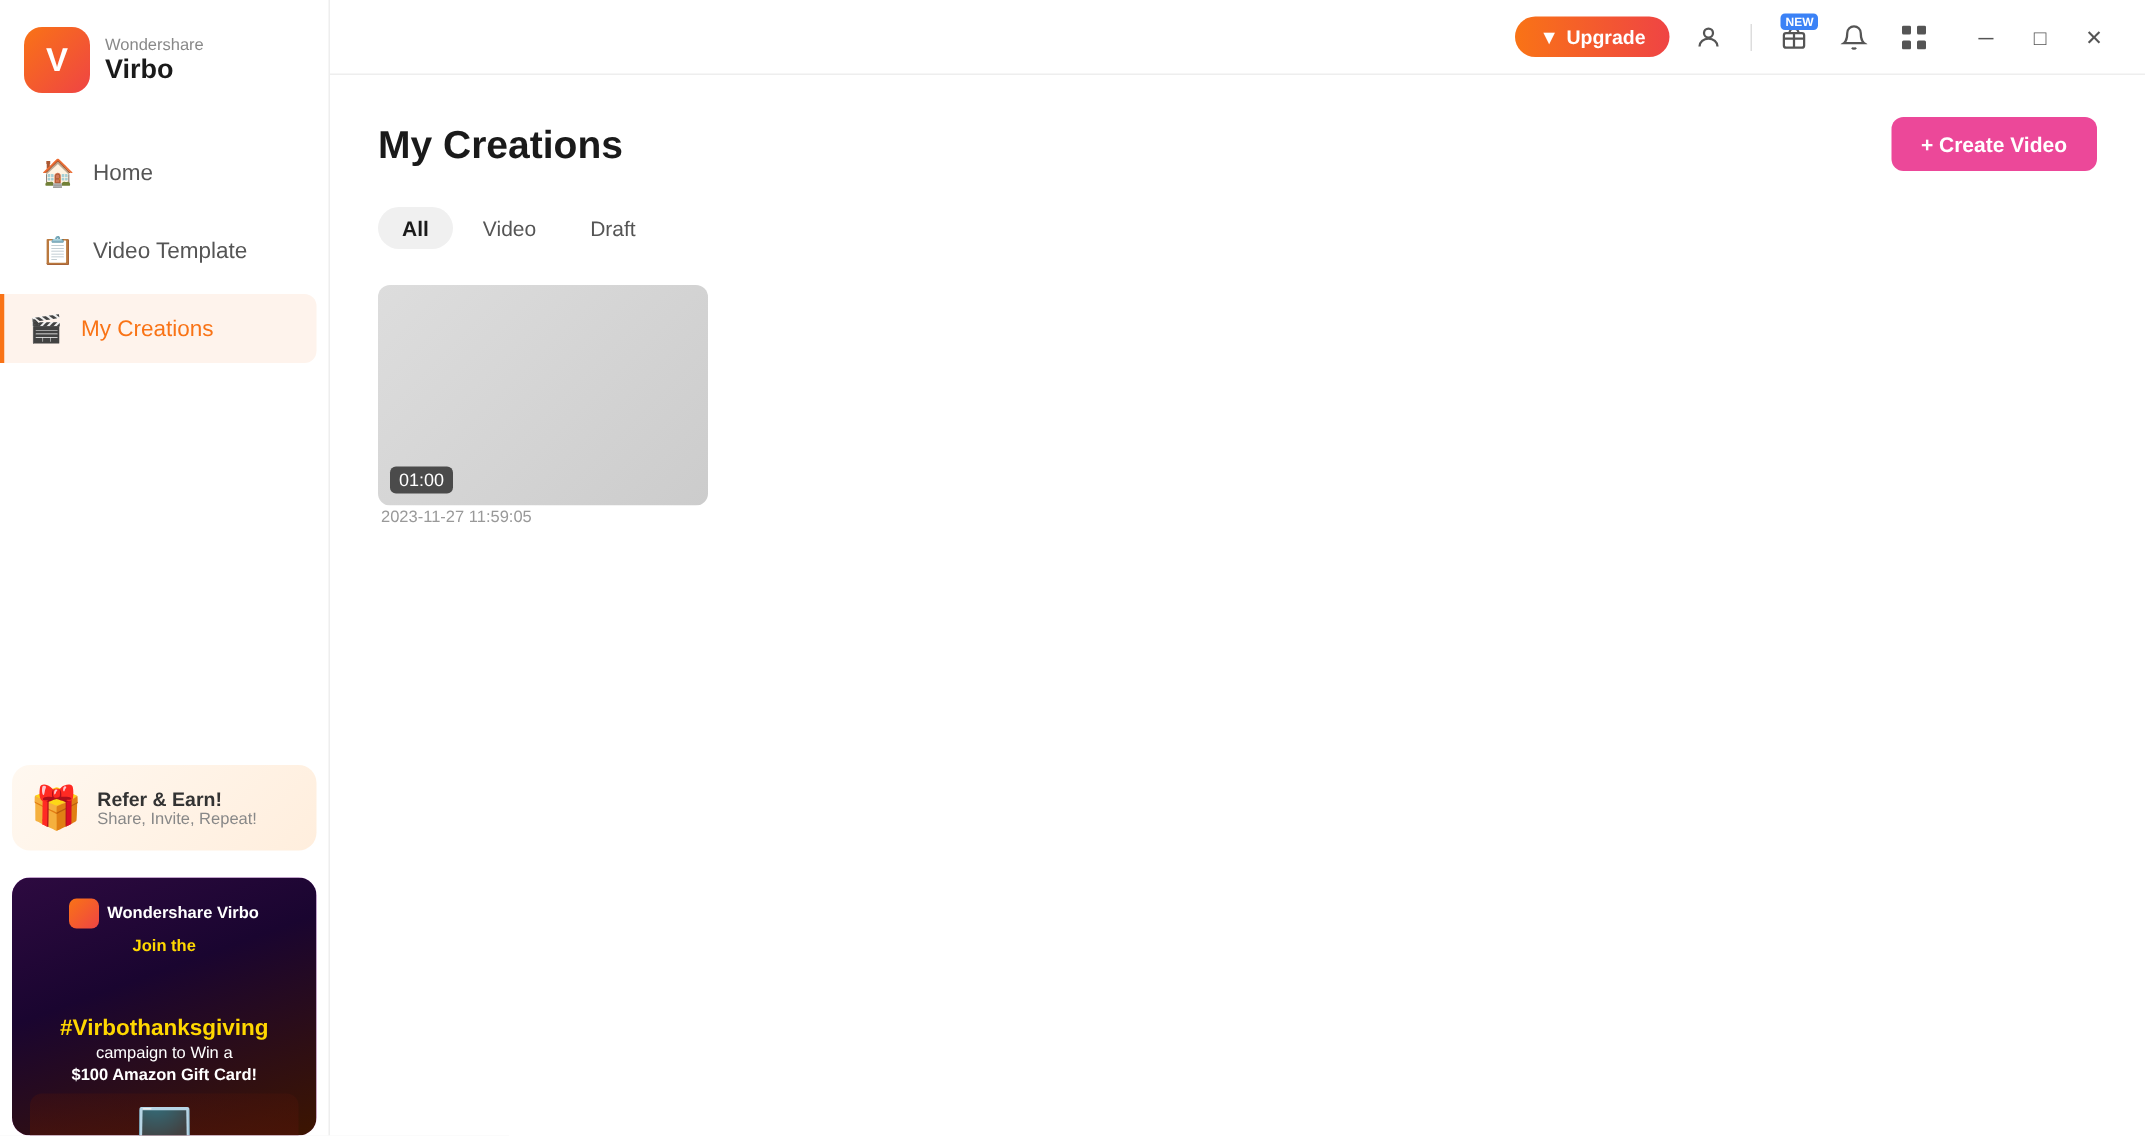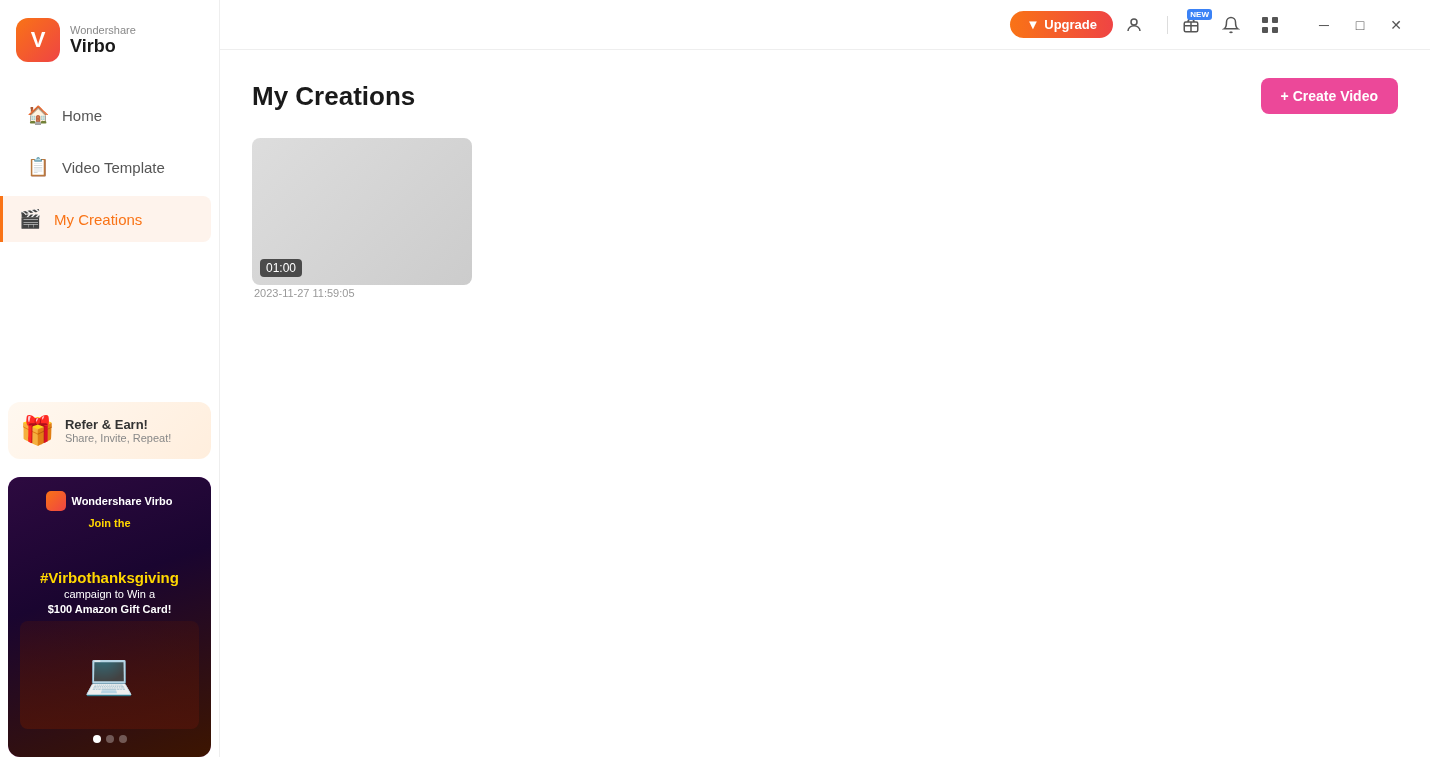--- a/index.html
+++ b/index.html
@@ -126,21 +126,21 @@
       font-size: 11px;
       color: #888;
     }
 
     
     .promo-banner {
       margin: 8px 8px 0;
       border-radius: 12px;
       overflow: hidden;
       background: #f0abfc;
-      height: 280px;
+      height: 172px;
       position: relative;
       cursor: pointer;
     }
 
     .promo-inner {
       width: 100%;
       height: 100%;
       background: linear-gradient(160deg, #2d0a40 0%, #1a0530 40%, #3d1500 100%);
       display: flex;
       flex-direction: column;
@@ -259,21 +259,21 @@
       display: flex;
       align-items: center;
       gap: 5px;
     }
 
     .topbar-icon {
       width: 28px;
       height: 28px;
       display: flex;
       align-items: center;
-      justify-content: flex-start;
+      justify-content: center;
       cursor: pointer;
       color: #555;
       font-size: 16px;
       position: relative;
     }
 
     .new-badge {
       position: absolute;
       top: -2px;
       right: -2px;
@@ -570,20 +570,25 @@
       <div class="win-btn">✕</div>
     </div>
   </div>
 
   <div class="page-content">
     <div class="page-header">
       <h1 class="page-title">My Creations</h1>
       <button class="create-video-btn">+ Create Video</button>
     </div>
 
+    <div class="tabs">
+      <button class="tab active">All</button>
+      <button class="tab">Video</button>
+      <button class="tab">Draft</button>
+    </div>
 
     <div class="video-grid">
       <div class="video-card">
         <div class="video-thumbnail">
           <div class="video-thumbnail-inner"></div>
           <span class="video-duration">01:00</span>
         </div>
         <div class="video-date">2023-11-27 11:59:05</div>
       </div>
     </div>

